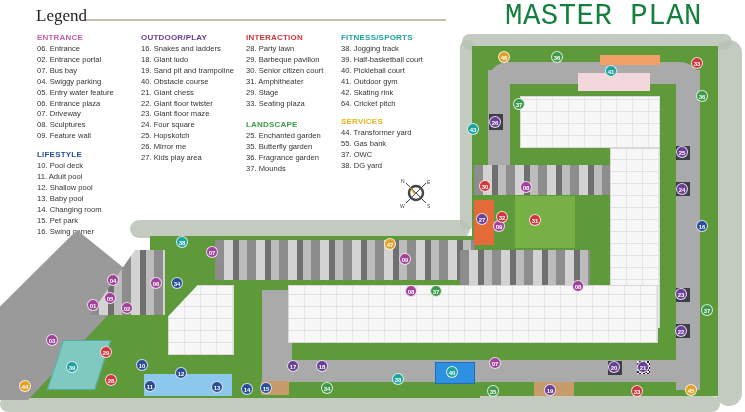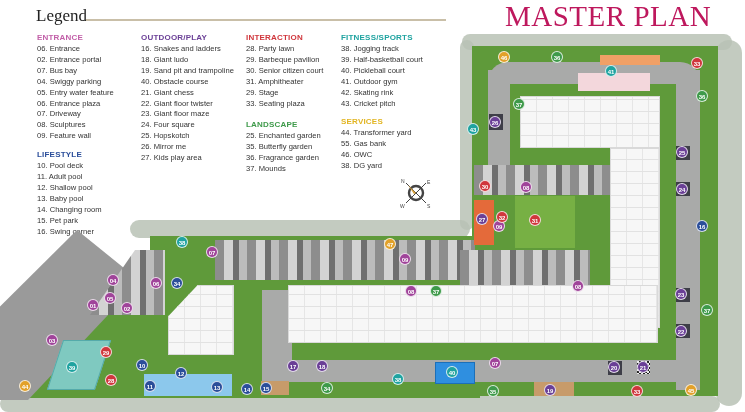--- a/index.html
+++ b/index.html
@@ -17,21 +17,21 @@
   .legend-col { position: absolute; }
   .legend-group { margin-bottom: 8px; }
   .legend-head {
     font-size: 8px; font-weight: bold; letter-spacing: 0.2px; margin-bottom: 2px;
   }
   .legend-item { font-size: 7.6px; color: #333; line-height: 10.9px; white-space: nowrap; }
 
   
   .master-title {
     position: absolute; left: 505px; top: 0px;
-    font-family: Liberation Serif, serif; font-size: 29px; color: #be185d; letter-spacing: 0.5px;
+    font-family: Liberation Mono, monospace; font-size: 29px; color: #15803d; letter-spacing: 0.5px;
   }
 
   
   .map { position: absolute; left: 0; top: 0; width: 745px; height: 412px; pointer-events: none; }
   .map * { pointer-events: auto; }
   .trees { position: absolute; background: #b9c2b5; border-radius: 14px; opacity: .85; }
   .green { position: absolute; background: #5f9a3a; }
   .lawn { position: absolute; background: #77b044; }
   .road { position: absolute; background: #a9aaa9; }
   .paver { position: absolute; background: repeating-linear-gradient(90deg,#8d8d8d 0 9px,#d3d3d3 9px 18px,#6f6f6f 18px 24px,#bcbcbc 24px 32px); }
@@ -122,27 +122,27 @@
 </div>
 
 <div class="legend-col" style="left:341px; top:33px;">
   <div class="legend-group">
     <div class="legend-head" style="color:#1fa3a0">FITNESS/SPORTS</div>
     <div class="legend-item">38. Jogging track</div>
     <div class="legend-item">39. Half-basketball court</div>
     <div class="legend-item">40. Pickleball court</div>
     <div class="legend-item">41. Outdoor gym</div>
     <div class="legend-item">42. Skating rink</div>
-    <div class="legend-item">43. Cricket pitch</div>
+    <div class="legend-item">64. Cricket pitch</div>
   </div>
   <div class="legend-group" style="margin-top:0;">
     <div class="legend-head" style="color:#e2b522">SERVICES</div>
     <div class="legend-item">44. Transformer yard</div>
     <div class="legend-item">55. Gas bank</div>
-    <div class="legend-item">46. OWC</div>
+    <div class="legend-item">37. OWC</div>
     <div class="legend-item">38. DG yard</div>
   </div>
 </div>
 
 <div class="master-title">MASTER PLAN</div>
 
 <div class="map">
 
   <div class="trees" style="left:462px;top:34px;width:270px;height:16px;"></div>
   <div class="trees" style="left:716px;top:40px;width:26px;height:366px;"></div>

